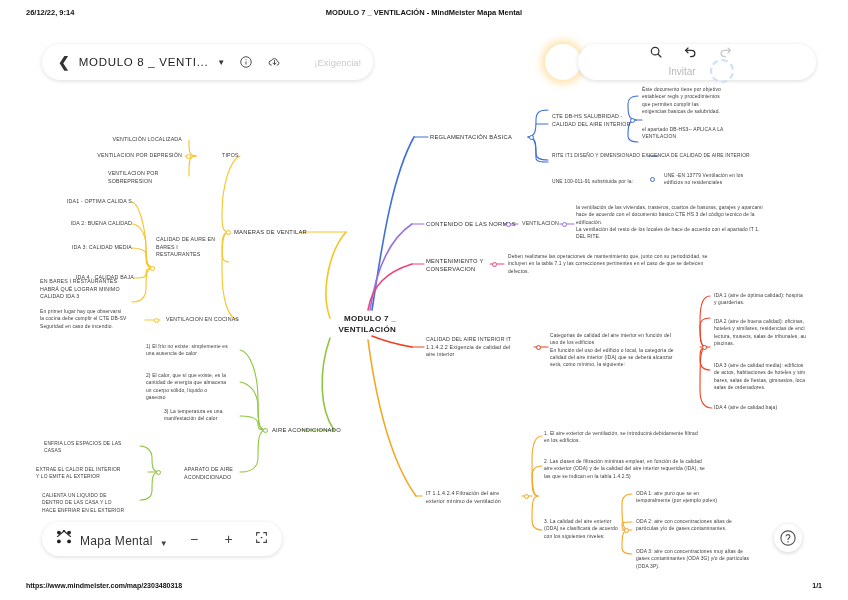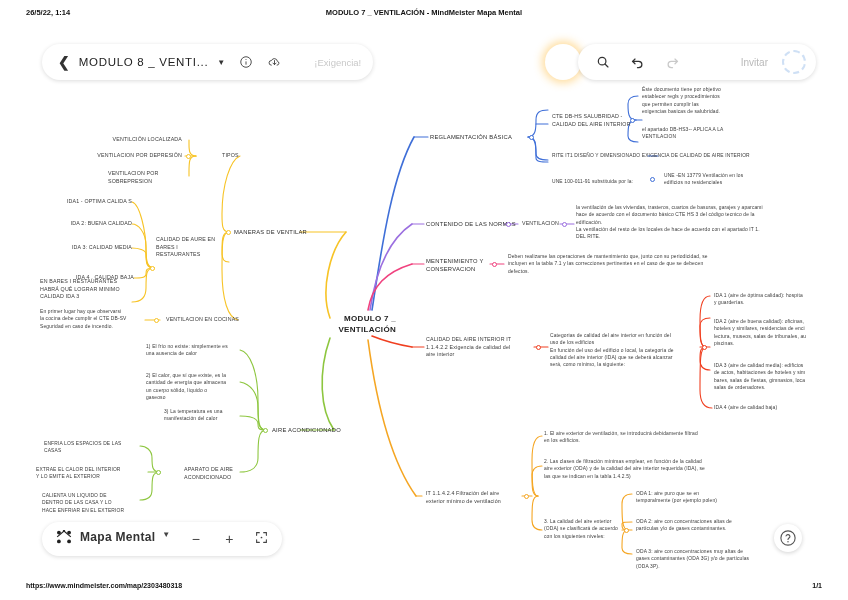--- a/index.html
+++ b/index.html
@@ -57,42 +57,42 @@
     font-size: 11.5px; letter-spacing: .7px; color: #222; white-space: nowrap;
   }
   .tb-caret { margin-left: 9px; font-size: 8px; color: #333; }
   .tb-icon { margin-left: 14px; display: inline-flex; align-items: center; }
   .tb-update {
     margin-left: 32px; font-size: 9.5px; color: #c9c9c9; white-space: nowrap;
   }
 
   #tb-right {
     left: 578px; top: 44px; height: 36px; padding: 0 10px 0 18px;
-    width: 238px; justify-content: space-between;
+    width: 238px; justify-content: space-between; flex-direction: column;
   }
   #tb-right .grp { display: flex; align-items: center; }
   #tb-right .tb-icon { margin-left: 0; margin-right: 20px; }
   .tb-invite { font-size: 10px; color: #b9b9b9; margin-right: 14px; }
   .dashed-ring {
     width: 24px; height: 24px; border-radius: 50%;
     border: 2px dashed #cfe0f5;
   }
   .avatar-glow {
     position: absolute; left: 545px; top: 44px;
     width: 36px; height: 36px; border-radius: 50%;
     background: #fff;
     box-shadow: 0 0 9px 3px rgba(255,180,40,.45);
   }
 
   
   #tb-bottom {
     left: 42px; top: 522px; height: 34px; width: 240px; padding: 0 14px;
     justify-content: space-between;
   }
-  .bb-left { display: flex; align-items: flex-start; font-weight: bold; }
+  .bb-left { display: flex; align-items: flex-end; }
   .bb-label { font-size: 12px; color: #333; margin-left: 8px; letter-spacing: .3px; }
   .bb-caret { margin-left: 7px; font-size: 8px; color: #444; }
   .bb-btn { font-size: 14px; color: #444; cursor: pointer; padding: 0 4px; }
 
   .help-fab {
     position: absolute; left: 774px; top: 524px;
     width: 28px; height: 28px; border-radius: 50%;
     background: #ffffff; box-shadow: 0 1px 4px rgba(0,0,0,.18);
     display: flex; align-items: center; justify-content: center;
     font-size: 16px; color: #555;
@@ -123,21 +123,21 @@
     position: absolute; width: 5px; height: 5px; border-radius: 50%;
     background: #fff; border: 1.4px solid #ccc;
   }
 </style>
 </head>
 <body>
 
 <div id="page">
 
   <div class="print-hdr">
-    <div class="date">26/5/22, 1:14</div>
+    <div class="date">26/12/22, 9:14</div>
     <div class="title">MODULO 7 _ VENTILACIÓN - MindMeister Mapa Mental</div>
   </div>
 
   <div class="canvas"></div>
 
   <div id="map">
     <svg id="wires" viewBox="0 0 848 600">
       <g fill="none" stroke-width="1.1" stroke-linecap="round">
 
         <path d="M372,310 C380,260 390,180 414,137" stroke="#3f6fd8" stroke-width="1.6"></path>

